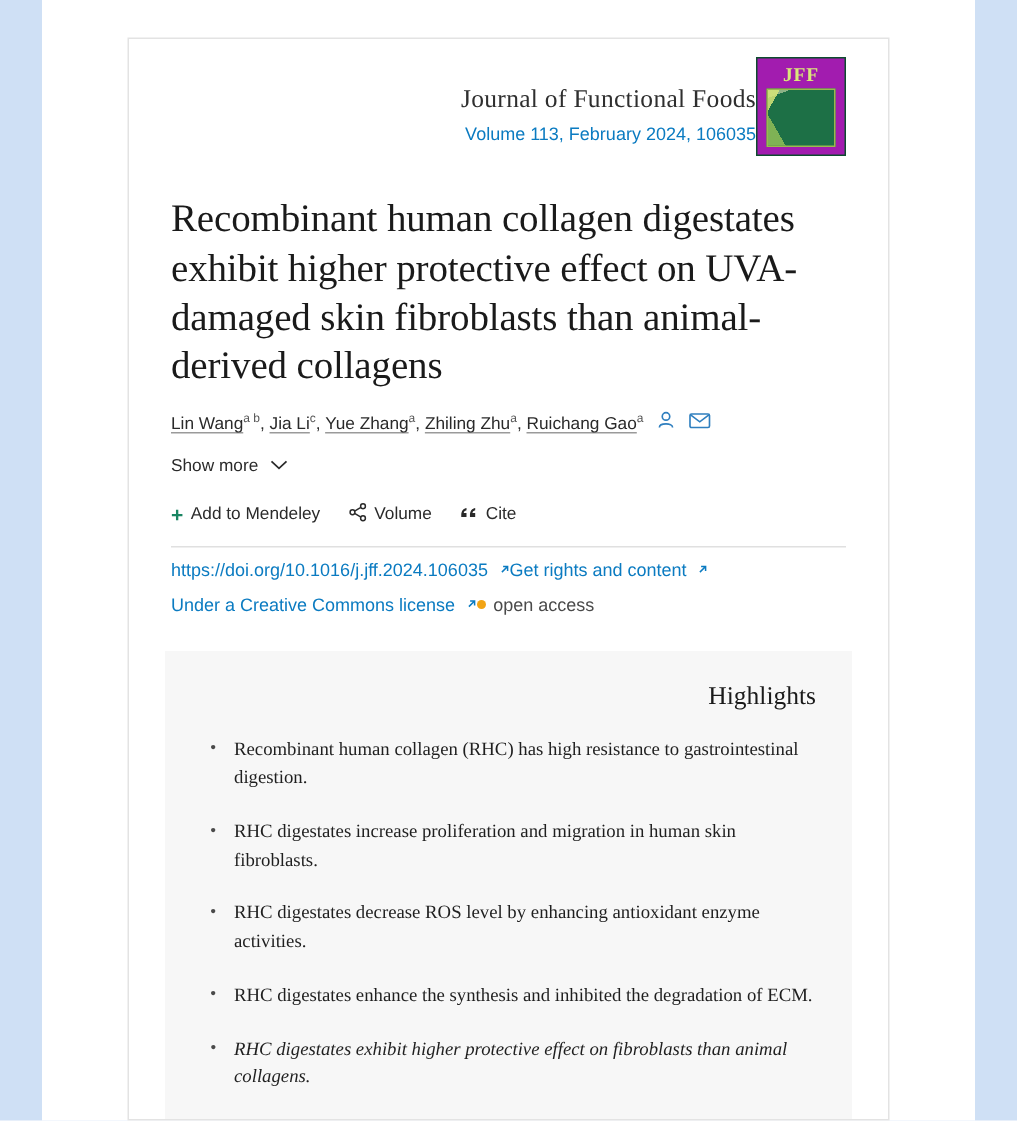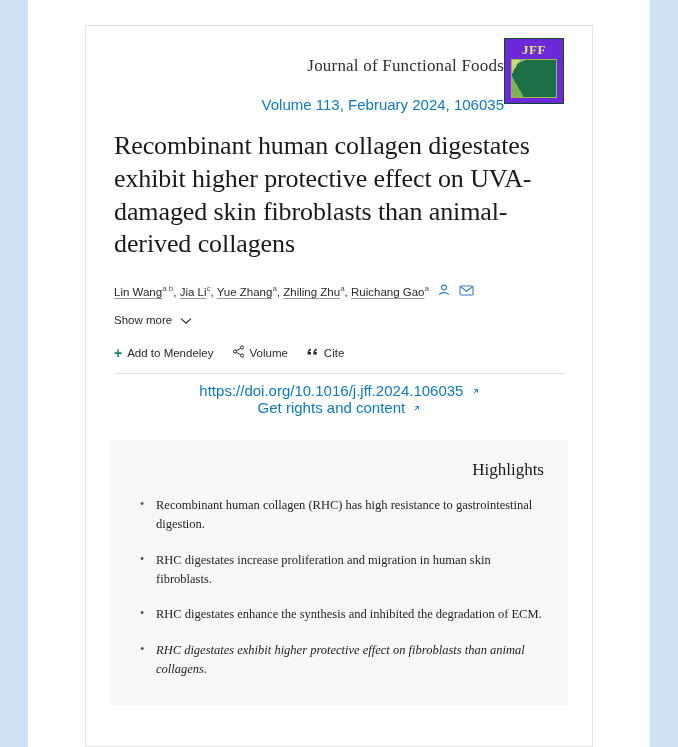--- a/index.html
+++ b/index.html
@@ -67,29 +67,29 @@
     text-align: right;
     padding-top: 18px;
   }
   .journal-title {
     font-family: "Liberation Serif", serif;
     font-size: 17px;
     color: #2f2f2f;
     letter-spacing: .2px;
   }
   .journal-meta {
-    margin-top: 20px;
-    font-size: 15px;
+    margin-top: 6px;
+    font-size: 12px;
     color: #0b7bc1;
   }
   .cover {
     width: 60px;
     height: 66px;
     flex: 0 0 60px;
-    background: #6d28d9;
+    background: #a21caf;
     border: 1px solid #0d4b2e;
     box-sizing: border-box;
     position: relative;
     overflow: hidden;
   }
   .cover .jff {
     position: absolute;
     top: 3px;
     left: 0;
     right: 0;
@@ -121,21 +121,21 @@
     font-weight: 400;
     font-size: 26px;
     line-height: 1.26;
     color: #1a1a1a;
     margin: 24px 0 0 0;
     letter-spacing: -.1px;
   }
 
   
   .authors {
-    margin-top: 22px;
+    margin-top: 12px;
     font-size: 11.5px;
     color: #2a2a2a;
     line-height: 1.5;
   }
   .author {
     text-decoration: underline;
     text-decoration-color: #9a9a9a;
     text-underline-offset: 2px;
     cursor: pointer;
   }
@@ -184,26 +184,24 @@
     font-weight: 700;
   }
 
   
   .rule {
     border-top: 1px solid #e0e0e0;
     margin-top: 13px;
   }
   .doi-row, .license-row {
     display: flex;
-    justify-content: space-between;
     align-items: center;
-    font-size: 15px;
+    font-size: 12px;
     margin-top: 8px;
     color: #0b7bc1;
-    flex-direction: column;
   }
   .license-row { margin-top: 9px; }
   .doi-link, .rights-link, .license-link {
     color: #0b7bc1;
     text-decoration: none;
     cursor: pointer;
   }
   .ext {
     display: inline-block;
     margin-left: 3px;
@@ -354,27 +352,42 @@
         <span>
           <span class="rights-link">Get rights and content</span>
           <span class="ext">
             <svg width="8" height="8" viewBox="0 0 8 8">
                 <path d="M2.6 5.4 L6.2 1.8 M3.4 1.6 L6.4 1.6 L6.4 4.6" fill="none" stroke="#0b7bc1" stroke-width="1"></path>
               </svg>
           </span>
         </span>
       </div>
 
+      <div class="license-row">
+        <span>
+          <span class="license-link">Under a Creative Commons license</span>
+          <span class="ext">
+            <svg width="8" height="8" viewBox="0 0 8 8">
+                <path d="M2.6 5.4 L6.2 1.8 M3.4 1.6 L6.4 1.6 L6.4 4.6" fill="none" stroke="#0b7bc1" stroke-width="1"></path>
+              </svg>
+          </span>
+        </span>
+        <span class="oa">
+          <span class="oa-dot"></span>
+          <span>open access</span>
+        </span>
+      </div>
 
     </div>
 
     <div class="highlights">
       <h2>Highlights</h2>
       <ul>
         <li>Recombinant human collagen (RHC) has high resistance to gastrointestinal digestion.</li>
         <li>RHC digestates increase proliferation and migration in human skin fibroblasts.</li>
+        <li>RHC digestates decrease ROS level by enhancing antioxidant enzyme activities.</li>
         <li>RHC digestates enhance the synthesis and inhibited the degradation of ECM.</li>
         <li>RHC digestates exhibit higher protective effect on fibroblasts than animal collagens.</li>
       </ul>
     </div>
 
   </div>
 </div>
 
 </body></html>

